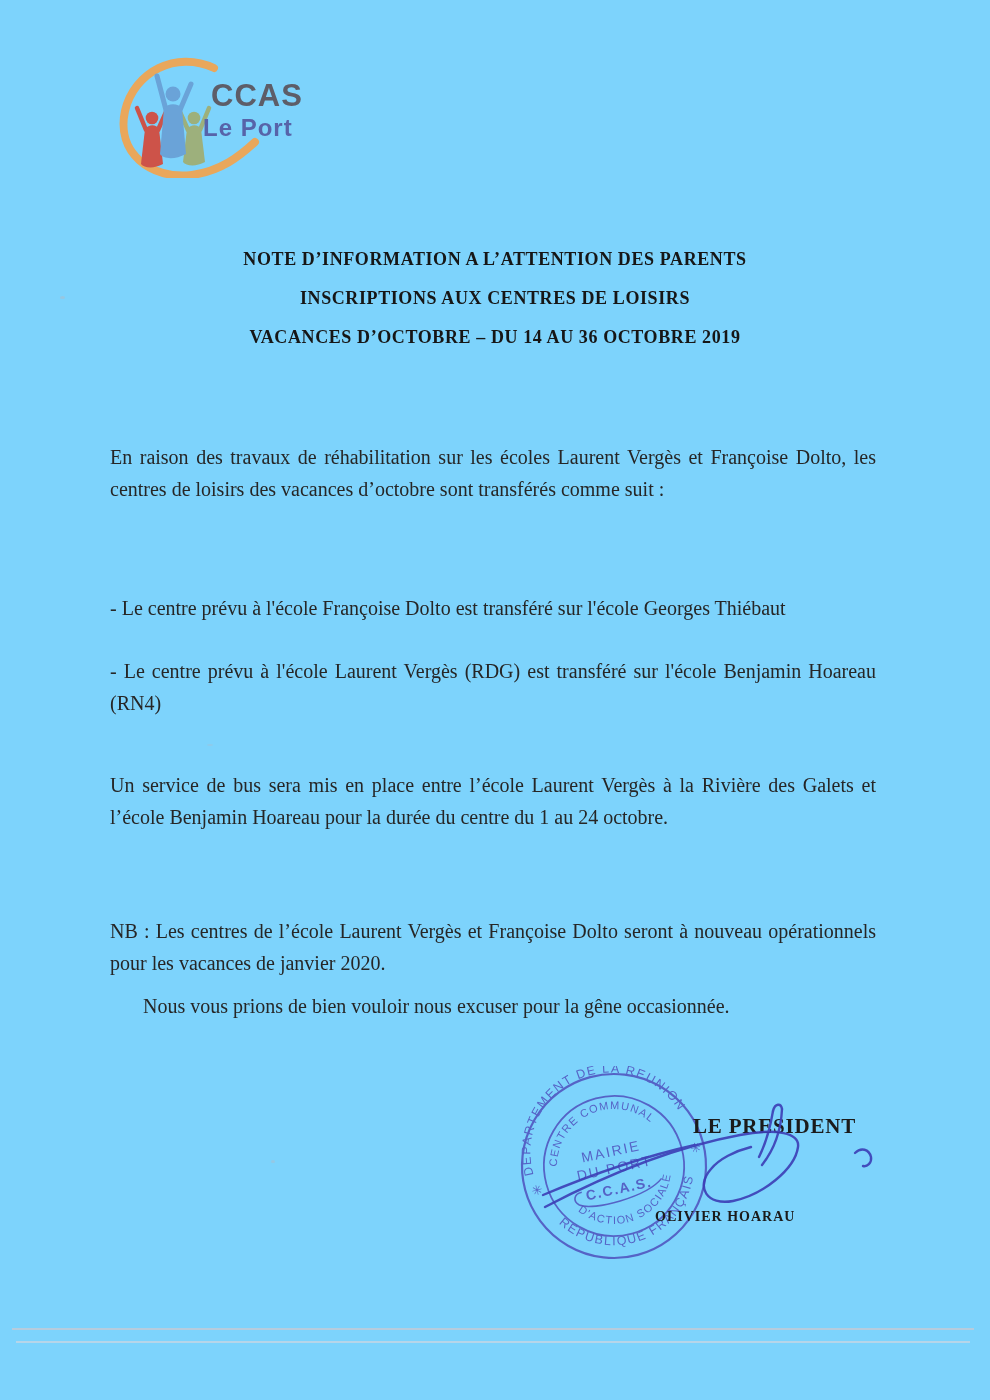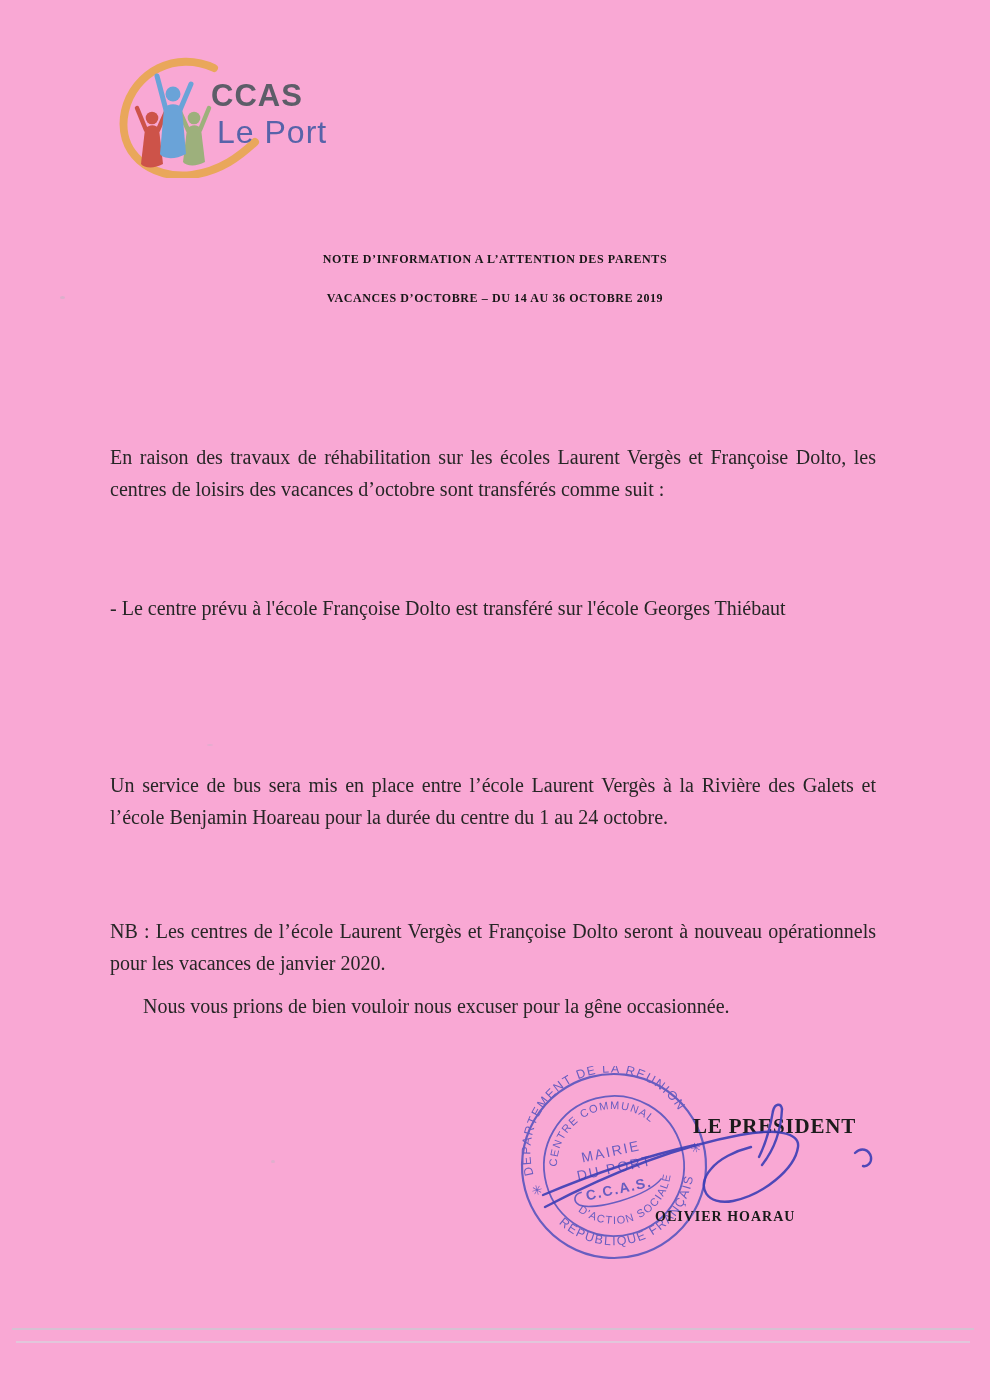--- a/index.html
+++ b/index.html
@@ -1,36 +1,36 @@
 <!DOCTYPE html>
 <html><head>
 <meta charset="utf-8">
 <style>
   html,body{margin:0;padding:0;background:#ffffff;}
   .page{
-    position:relative;width:990px;height:1400px;background:#f9a8d4;
+    position:relative;width:990px;height:1400px;background:#7dd3fc;
     font-family:"Liberation Serif", serif;color:#232323;overflow:hidden;
   }
   
   .logo{position:absolute;left:118px;top:56px;width:210px;height:122px;}
   .logo svg{position:absolute;left:0;top:0;}
   .logo-ccas{
     position:absolute;left:93px;top:22px;
     font-family:"Liberation Sans", sans-serif;font-weight:700;
     font-size:31px;letter-spacing:1px;color:#5d5d68;
   }
   .logo-leport{
-    position:absolute;left:99px;top:58px;
-    font-family:"Liberation Sans", sans-serif;font-weight:400;
-    font-size:32px;letter-spacing:1px;color:#5763a9;
+    position:absolute;left:85px;top:58px;
+    font-family:"Liberation Sans", sans-serif;font-weight:700;
+    font-size:24px;letter-spacing:1px;color:#5763a9;
   }
   
   .title-block{
     position:absolute;left:0;top:240px;width:990px;text-align:center;
-    font-weight:700;font-size:12px;letter-spacing:.6px;color:#161616;
+    font-weight:700;font-size:18px;letter-spacing:.6px;color:#161616;
   }
   .title-line{height:39px;line-height:39px;}
   
   .para{
     position:absolute;left:110px;width:766px;
     font-size:20px;line-height:31.6px;text-align:justify;color:#262626;
   }
   .para.no-justify{text-align:left;}
   #para-excuse{padding-left:33px;width:733px;}
   
@@ -86,26 +86,28 @@
         <path d="M 62,54 L 73,28" stroke="#6aa3d8" stroke-width="5" stroke-linecap="round" fill="none"></path>
         <path d="M 46,52 C 50,47 60,47 64,52 L 68,98 C 57,104 45,103 42,98 Z" fill="#6aa3d8"></path>
       </g>
     </svg>
     <div class="logo-ccas">CCAS</div>
     <div class="logo-leport">Le Port</div>
   </div>
 
   <div class="title-block">
     <div class="title-line">NOTE D’INFORMATION A L’ATTENTION DES PARENTS</div>
+    <div class="title-line">INSCRIPTIONS AUX CENTRES DE LOISIRS</div>
     <div class="title-line">VACANCES D’OCTOBRE – DU 14 AU 36 OCTOBRE 2019</div>
   </div>
 
   <div class="para" style="top:442px;">En raison des travaux de réhabilitation sur les écoles Laurent Vergès et Françoise Dolto, les centres de loisirs des vacances d’octobre sont transférés comme suit :</div>
 
   <div class="para" style="top:593px;">- Le centre prévu à l'école Françoise Dolto est transféré sur l'école Georges Thiébaut</div>
+  <div class="para" style="top:656px;">- Le centre prévu à l'école Laurent Vergès (RDG) est transféré sur l'école Benjamin Hoareau (RN4)</div>
 
   <div class="para" style="top:770px;">Un service de bus sera mis en place entre l’école Laurent Vergès à la Rivière des Galets et l’école Benjamin Hoareau pour la durée du centre du 1 au 24 octobre.</div>
 
   <div class="para" style="top:896px;margin-top:20px;">NB : Les centres de l’école Laurent Vergès et Françoise Dolto seront à nouveau opérationnels pour les vacances de janvier 2020.</div>
 
   <div class="para no-justify" id="para-excuse" style="top:991px;">Nous vous prions de bien vouloir nous excuser pour la gêne occasionnée.</div>
 
   <svg class="stamp" viewBox="0 0 200 200">
     <defs>
       <path id="arcOuterTop" d="M 20.3,93 A 80,80 0 1 1 179.7,93" fill="none"></path>

